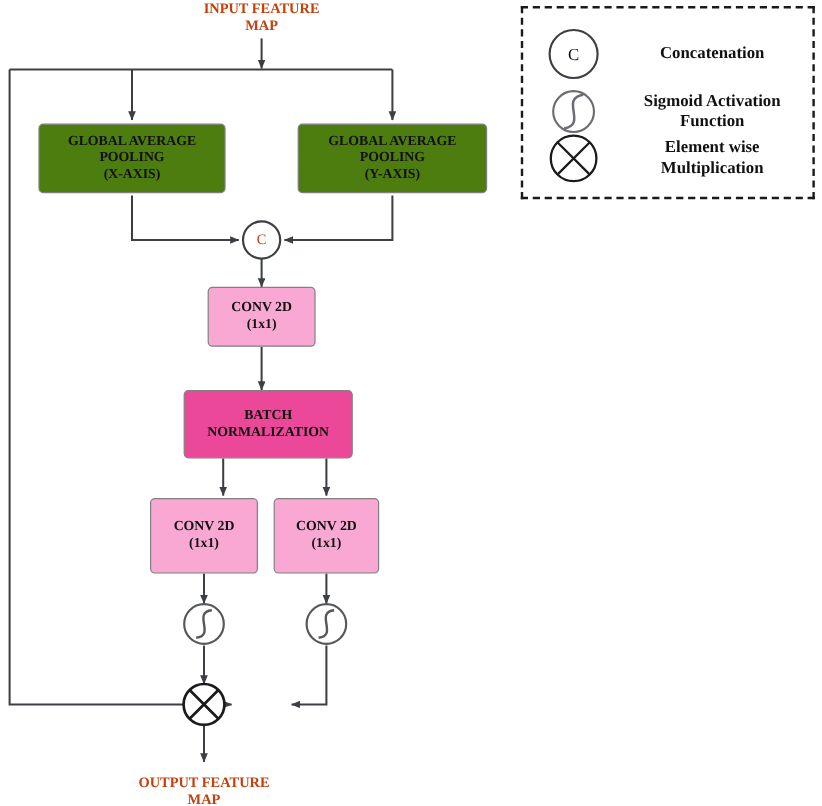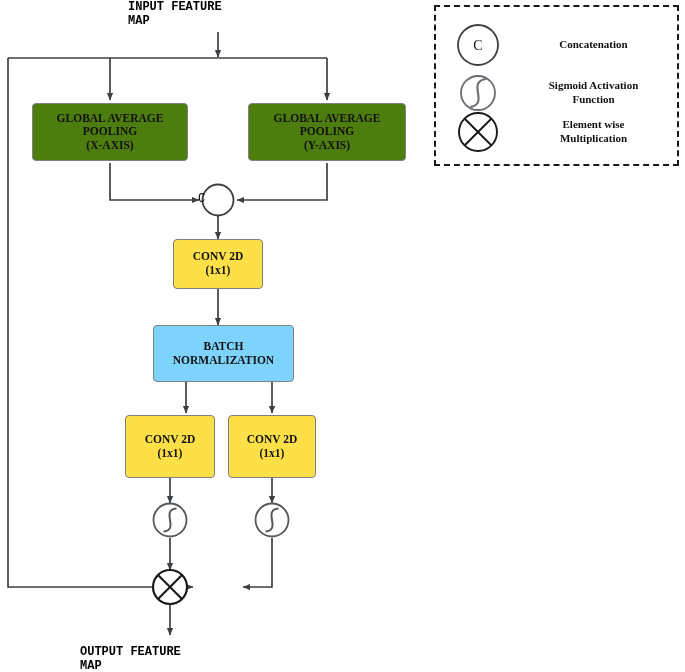--- a/index.html
+++ b/index.html
@@ -35,30 +35,30 @@
     justify-content: center;
     text-align: center;
     border: 1.2px solid #808080;
     border-radius: 4px;
     font-weight: bold;
     color: #111111;
     line-height: 1.18;
     white-space: pre-line;
   }
   .node-blue  { background: #4d7c0f; }
-  .node-pink  { background: #fde047; }
-  .node-yellow{ background: #7dd3fc; }
+  .node-pink  { background: #f9a8d4; }
+  .node-yellow{ background: #ec4899; }
 
   .free-label {
     position: absolute;
+    text-align: center;
     font-weight: bold;
-    color: #000000;
+    color: #c2410c;
     line-height: 1.2;
     white-space: pre-line;
-    font-family: Liberation Mono, monospace;
   }
 
   .legend-box {
     position: absolute;
     left: 434px;
     top: 5px;
     width: 245px;
     height: 161px;
     box-sizing: border-box;
     border: 2.2px dashed #1a1a1a;
@@ -74,21 +74,21 @@
     width: 84px;
     display: flex;
     align-items: center;
     justify-content: center;
     flex: 0 0 84px;
   }
   .legend-text {
     flex: 1;
     text-align: center;
     font-weight: bold;
-    font-size: 11px;
+    font-size: 14px;
     color: #111111;
     line-height: 1.25;
     white-space: pre-line;
     padding-right: 14px;
   }
   .glyph { display: block; }
 </style>
 </head>
 <body>
 

